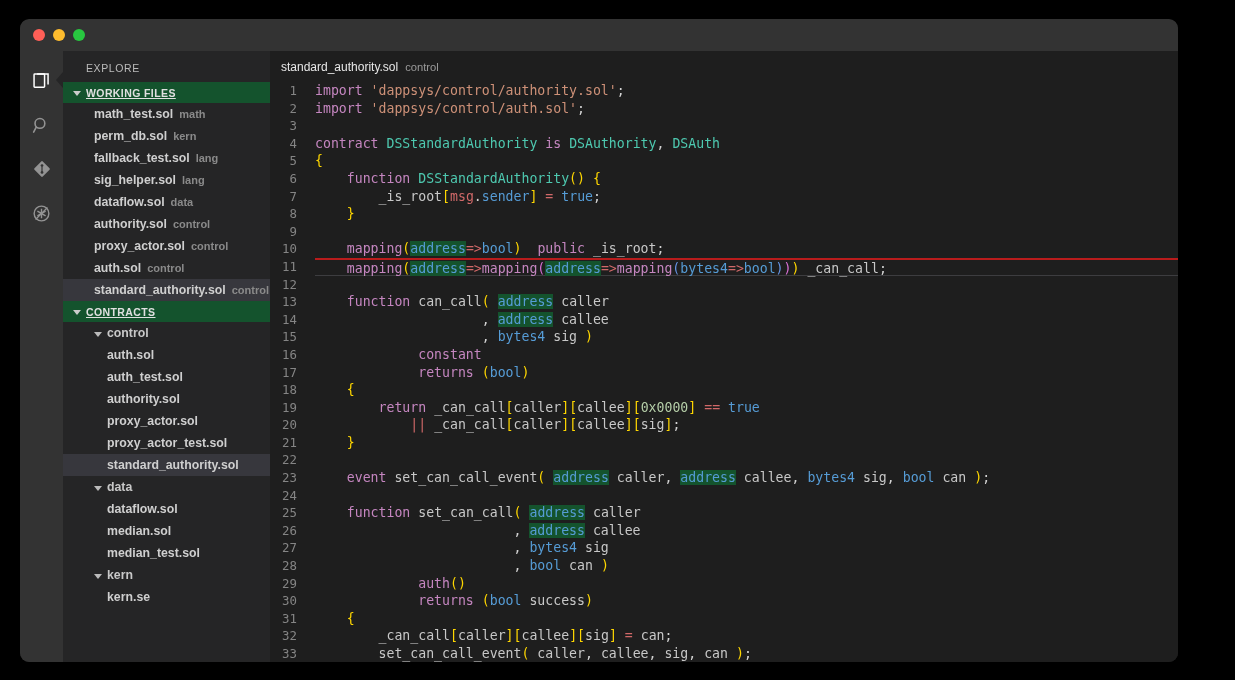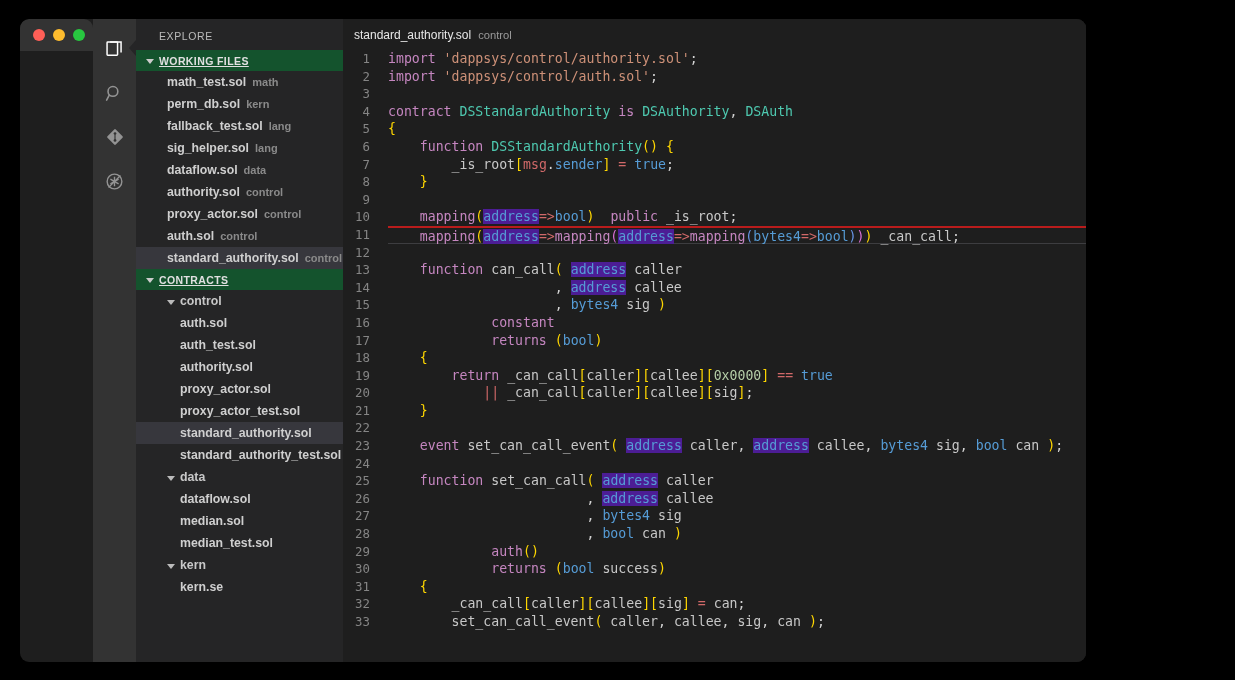--- a/index.html
+++ b/index.html
@@ -5,26 +5,26 @@
   * { box-sizing: border-box; margin: 0; padding: 0; }
   html, body {
     width: 1235px; height: 680px;
     background: #000000;
     font-family: "Liberation Sans", sans-serif;
     overflow: hidden;
   }
   #window {
     position: absolute;
     left: 20px; top: 19px;
-    width: 1066px; height: 643px;
+    width: 1158px; height: 643px;
     background: #1e1e1e;
     border-radius: 9px;
     overflow: hidden;
     display: flex;
-    flex-direction: row;
+    flex-direction: column;
   }
   
   #titlebar {
     height: 32px;
     background: #333333;
     flex: 0 0 32px;
     display: flex;
     align-items: center;
     padding-left: 13px;
     border-top-left-radius: 9px;
@@ -162,21 +162,21 @@
   .t-str  { color: #ce9178; }
   .t-type { color: #4ec9b0; }
   .t-type2{ color: #569cd6; }
   .t-id   { color: #c8c8c8; }
   .t-num  { color: #b5cea8; }
   .t-op   { color: #d16969; }
   .t-b1   { color: #ffd700; }
   .t-b2   { color: #da70d6; }
   .t-b3   { color: #6796e6; }
   .t-plain{ color: #d4d4d4; }
-  .hl     { background: #4c1d95; }
+  .hl     { background: #14532d; }
   .cursor {
     display: inline-block;
     width: 1px; height: 14px;
     background: #d4d4d4;
     vertical-align: -2px;
     margin: 0 -0.5px;
   }
 </style>
 </head>
 <body>
@@ -295,23 +295,20 @@
       </div>
       <div class="tree-row ind-2">
         <span class="fname">proxy_actor.sol</span>
       </div>
       <div class="tree-row ind-2">
         <span class="fname">proxy_actor_test.sol</span>
       </div>
       <div class="tree-row ind-2 sel">
         <span class="fname">standard_authority.sol</span>
       </div>
-      <div class="tree-row ind-2">
-        <span class="fname">standard_authority_test.sol</span>
-      </div>
 
       <div class="tree-row ind-folder">
         <span class="tri"></span>
         <span>data</span>
       </div>
       <div class="tree-row ind-2">
         <span class="fname">dataflow.sol</span>
       </div>
       <div class="tree-row ind-2">
         <span class="fname">median.sol</span>

